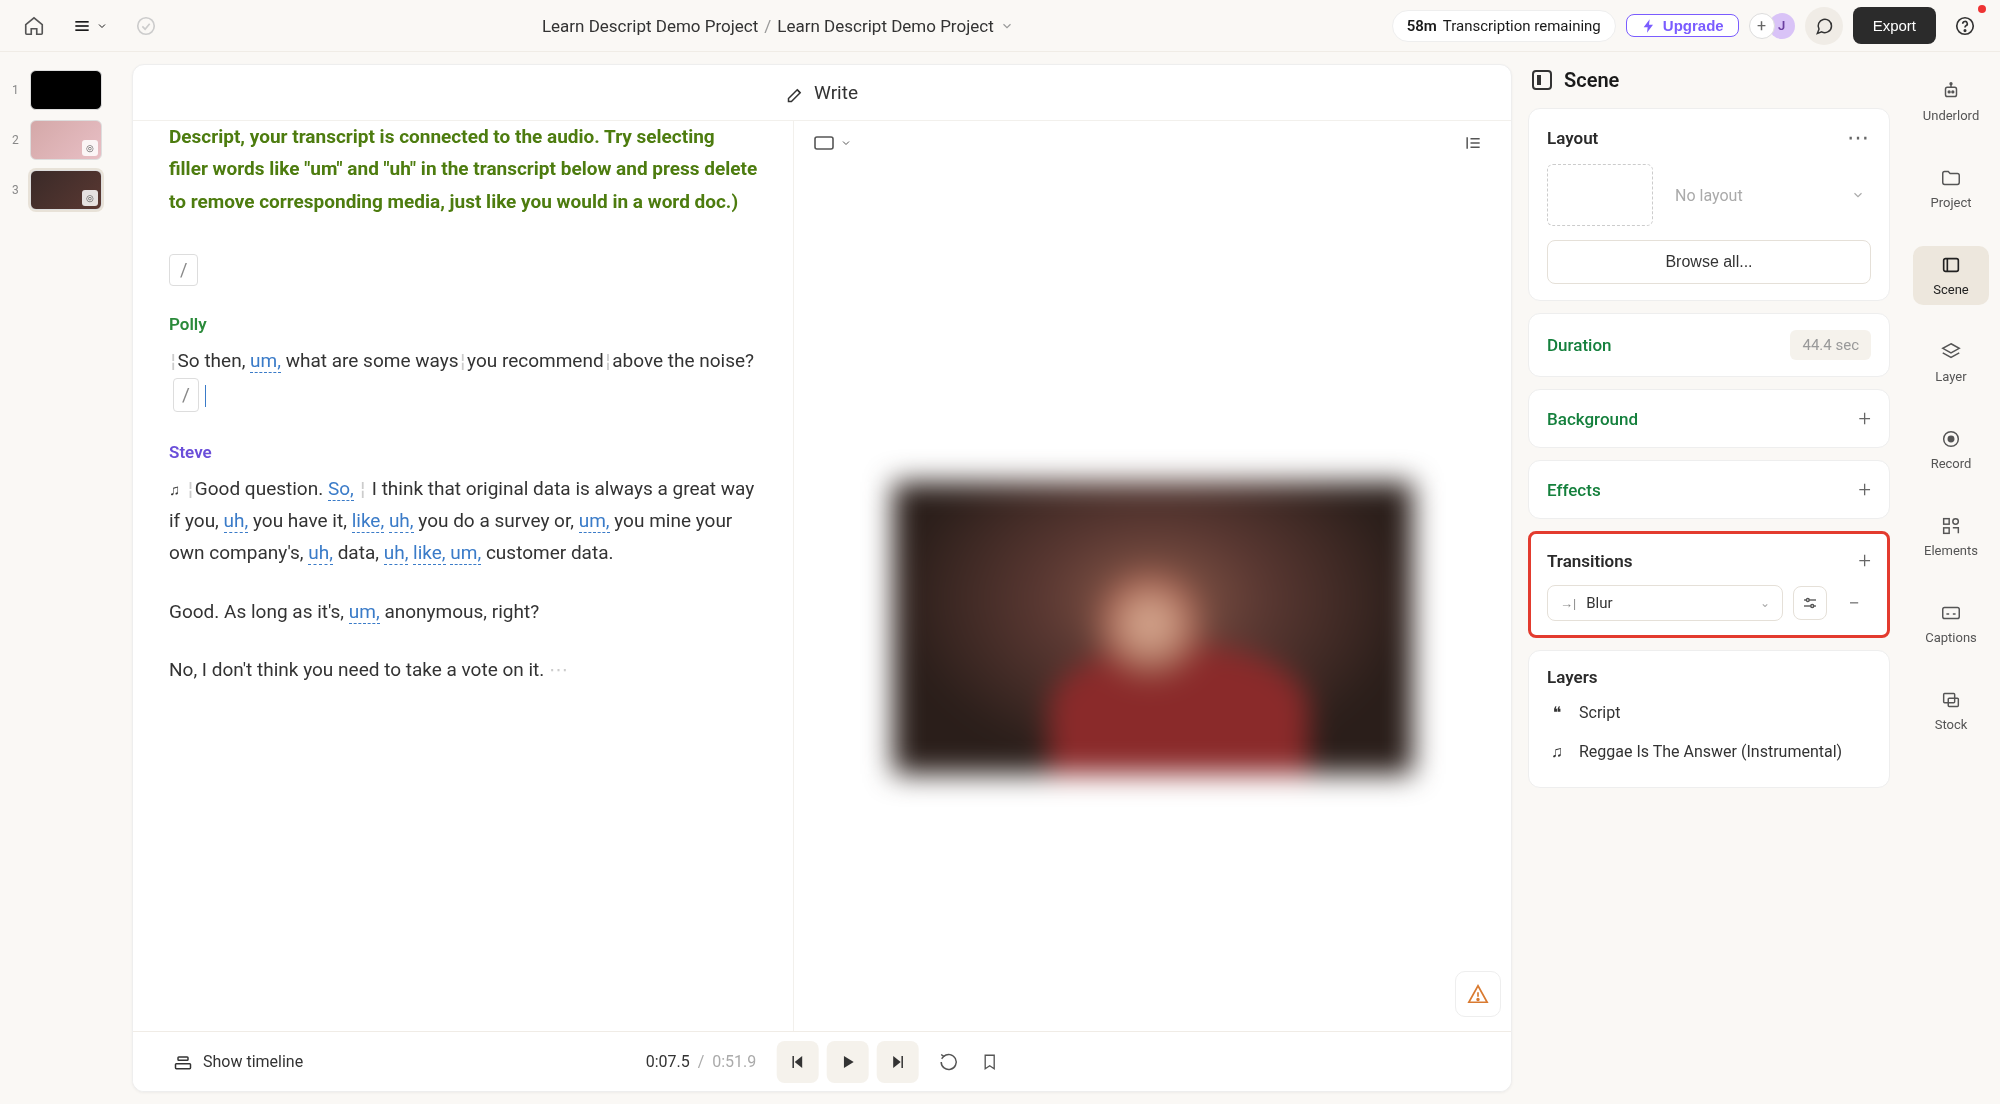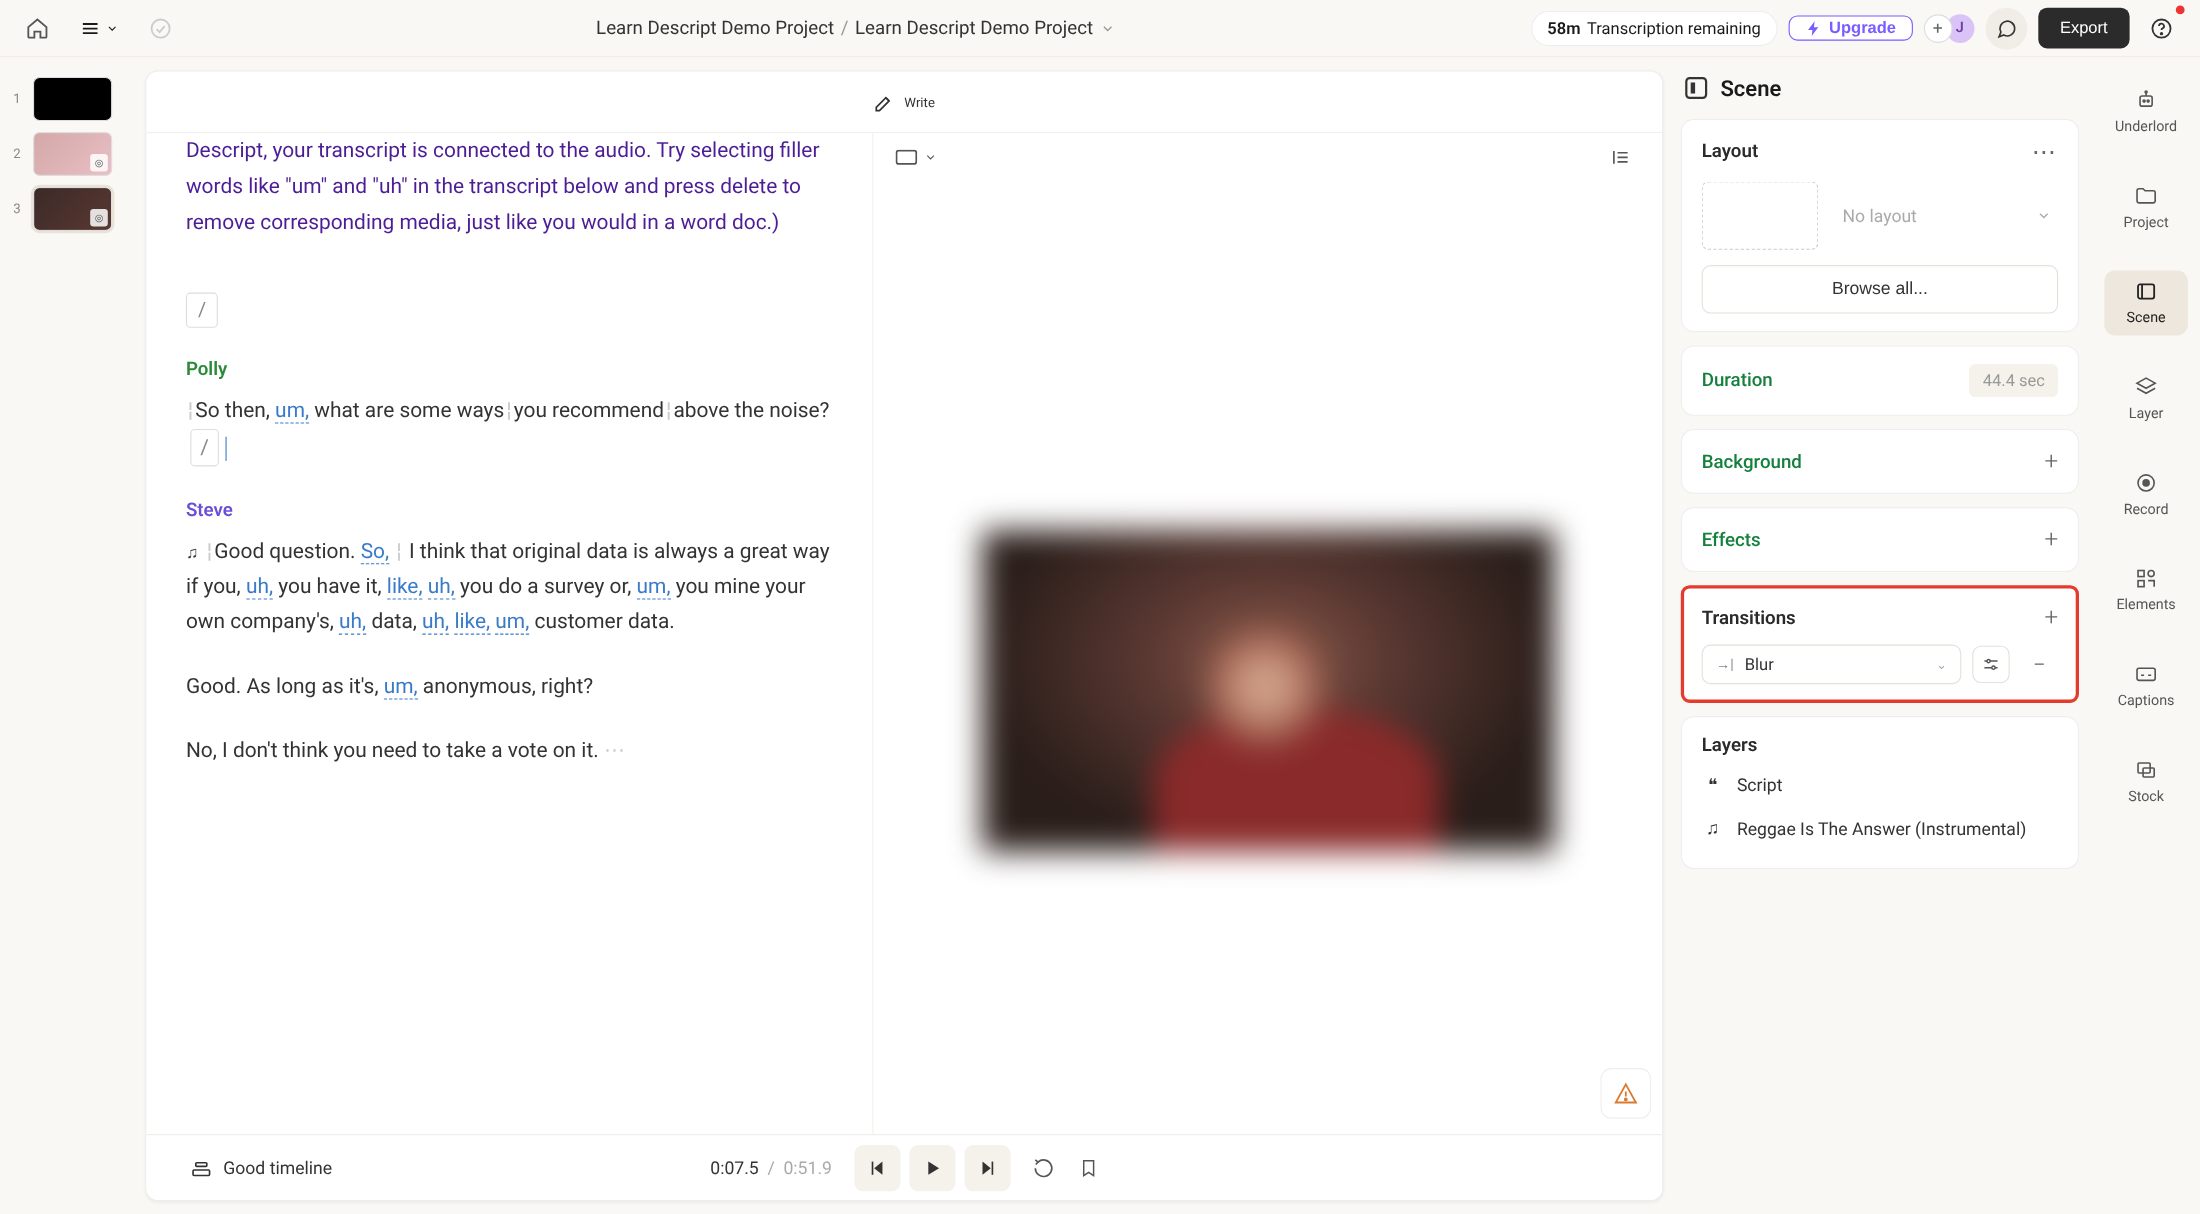--- a/index.html
+++ b/index.html
@@ -30,26 +30,26 @@
 .scene-thumb-row { display:flex; align-items:center; gap:8px; }
 .scene-num { font-size:12px; color:#888; width:10px; }
 .scene-thumb { width:72px; height:40px; border-radius:6px; background:#222; position:relative; border:1px solid #ddd; }
 .scene-thumb.sel { box-shadow: 0 0 0 2px #e8e2d8; background:#f0ece6; }
 .scene-thumb.vid1 { background: linear-gradient(135deg,#d4a8a8,#e8bfc5); }
 .scene-thumb.vid2 { background: linear-gradient(135deg,#3a2a28,#5a3832); }
 .thumb-badge { position:absolute; bottom:3px; right:3px; width:16px; height:16px; background:rgba(255,255,255,0.85); border-radius:3px; display:flex; align-items:center; justify-content:center; font-size:9px; color:#555;}
 
 .editor-panel { flex:1; background:#fff; border-radius:12px; margin:12px 0 12px 0; display:flex; flex-direction:column; box-shadow: 0 1px 3px rgba(0,0,0,0.05); overflow:hidden; border:1px solid #eee;}
 .editor-head { height:56px; display:flex; align-items:center; justify-content:flex-end; padding:0 20px 0 60px; border-bottom:1px solid #f2f0ec; gap:10px;}
-.write-btn { display:flex; align-items:center; gap:8px; color:#333; font-size:12px; cursor:pointer; }
+.write-btn { display:flex; align-items:flex-end; gap:8px; color:#333; font-size:19px; cursor:pointer; }
 .editor-body { display:flex; flex:1; overflow:hidden; }
 .transcript-col { width: 48%; padding: 0 36px; overflow-y:auto; font-size:19px; line-height:1.7; color:#333; position:relative; border-right:1px solid #f2f0ec;}
 .transcript-col::-webkit-scrollbar { width:8px; }
 .transcript-col::-webkit-scrollbar-thumb { background:#ddd; border-radius:4px; }
-.intro-text { color:#4c1d95; margin-bottom:36px; }
+.intro-text { color:#4d7c0f; margin-bottom:24px;font-weight:bold; }
 .marker { display:inline-block; border:1px solid #ddd; border-radius:4px; padding:0 10px; color:#888; font-size:18px; margin:12px 0 24px 0;}
 .speaker-polly { color:#2a8a3a; font-weight:600; font-size:17px; margin-bottom:6px;}
 .speaker-steve { color:#6a4ed9; font-weight:600; font-size:17px; margin-bottom:6px;}
 .filler { color:#3a7bc8; border-bottom:1.5px dashed #3a7bc8; }
 .seg-tick { color:#ccc; margin:0 2px; }
 .inline-marker { display:inline-block; border:1px solid #ddd; border-radius:4px; padding:0 8px; color:#888; margin:0 4px; }
 .cursor { display:inline-block; width:1.5px; height:22px; background:#3a7bc8; vertical-align:middle; margin-left:2px;}
 .music-icon { font-size:15px; margin-right:6px; color:#333;}
 .para { margin-bottom:26px; }
 .dots { color:#ccc; }
@@ -265,21 +265,21 @@
           <circle cx="12" cy="18" r="1" fill="currentColor"></circle>
         </svg>
     </div>
 
     <div class="player-bar">
       <div class="show-timeline">
         <svg width="20" height="20" viewBox="0 0 24 24" fill="none" stroke="currentColor" stroke-width="1.8">
             <rect x="3" y="14" width="18" height="6" rx="1"></rect>
             <rect x="6" y="6" width="12" height="4" rx="1"></rect>
           </svg>
-        <span>Good timeline</span>
+        <span>Show timeline</span>
       </div>
       <div class="player-center">
         <div class="time-display">
           <span>0:07.5</span>
           <span class="total"> &nbsp;<span>/</span>&nbsp; <span>0:51.9</span></span>
         </div>
         <div class="play-controls">
           <div class="pcbtn">
             <svg width="18" height="18" viewBox="0 0 24 24" fill="currentColor">
                 <polygon points="18 4 8 12 18 20"></polygon>

